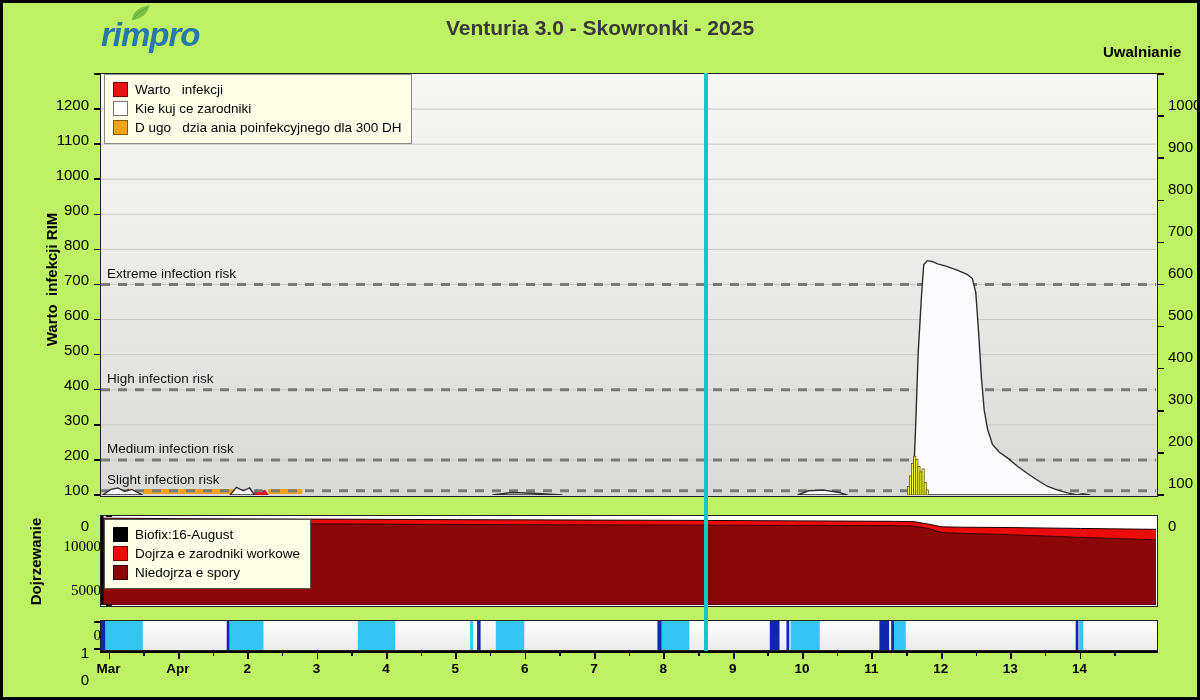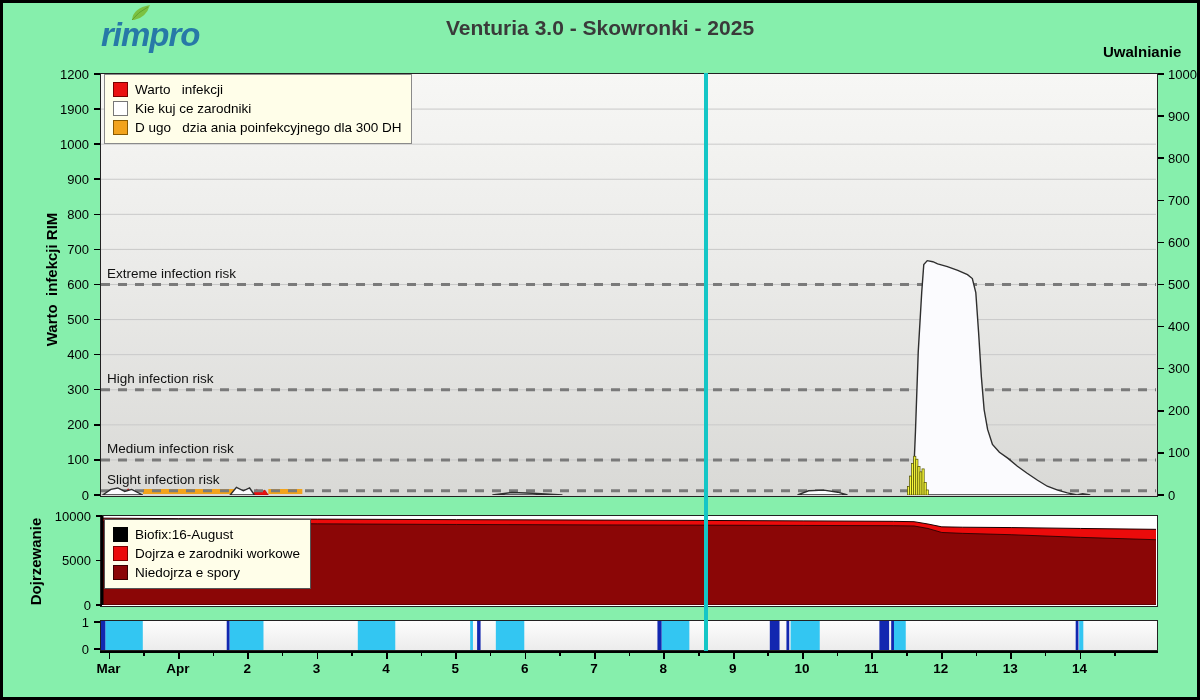--- a/index.html
+++ b/index.html
@@ -1,36 +1,36 @@
 <!DOCTYPE html>
 <html><head>
 <meta charset="utf-8">
 <style>
   html,body{margin:0;padding:0;background:#fff;}
-  .frame{position:relative;width:1200px;height:700px;background:#86efac;border:3px solid #000;box-sizing:border-box;overflow:hidden;font-family:"Liberation Sans","DejaVu Sans",sans-serif;color:#000;}
+  .frame{position:relative;width:1200px;height:700px;background:#bef264;border:3px solid #000;box-sizing:border-box;overflow:hidden;font-family:"Liberation Sans","DejaVu Sans",sans-serif;color:#000;}
   .abs{position:absolute;}
   
   .logo{left:98px;top:12px;width:120px;height:44px;}
   .logo-text{font-size:33px;font-weight:bold;font-style:italic;color:#2779a7;letter-spacing:-1px;line-height:40px;}
   .logo-leaf{position:absolute;left:27px;top:-11px;}
   .page-title{left:0;top:13px;width:100%;text-align:center;font-size:21px;font-weight:bold;color:#3a3a3a;}
   .right-axis-title{left:1100px;top:40px;width:120px;font-size:15px;font-weight:bold;white-space:pre;}
   
   .main-plot{left:97px;top:70px;width:1058px;height:424px;border:1.5px solid #222;box-sizing:border-box;background:linear-gradient(180deg,#f7f7f5 0%,#ebebe9 45%,#d9d9d6 100%);}
   .lower-plot{left:97px;top:512px;width:1058px;height:92px;border:1.5px solid #222;box-sizing:border-box;background:#ffffff;}
   .strip-plot{left:97px;top:617px;width:1058px;height:31px;border:1px solid #222;box-sizing:border-box;background:linear-gradient(180deg,#fdfdfd,#ececec);}
   svg{position:absolute;left:0;top:0;}
   
   .legend{position:absolute;background:#fffee9;border:1.5px solid #8a8a8a;padding:5px 10px 6px 8px;z-index:5;}
   .legend-item{display:flex;align-items:center;height:19px;}
   .swatch{width:13px;height:13px;margin-right:7px;border:1px solid #333;flex:0 0 13px;}
   .legend-label{font-size:13.5px;white-space:pre;}
   .annotation{position:absolute;z-index:4;font-size:13.5px;line-height:17px;white-space:pre;}
   
-  .ylab{position:absolute;font-size:13px;}
+  .ylab{position:absolute;font-size:15px;margin-top:29px;}
   .tickmark{position:absolute;background:#000;}
   .rot-label{font-weight:bold;font-size:15px;white-space:pre;transform:rotate(-90deg);transform-origin:center;}
   .xlab{position:absolute;font-size:13.5px;font-weight:bold;transform:translateX(-50%);}
   .forecast{left:701px;top:70px;width:4px;height:578px;background:#14c6c6;z-index:6;}
 </style>
 </head>
 <body>
 
 <div class="frame">
 
@@ -173,21 +173,21 @@
       <div class="ylab" style="left: 0px; top: 204px; width: 86px; text-align: right;">600</div>
       <div class="tickmark" style="left: 91px; top: 210.7px; width: 6px; height: 1.5px;"></div>
       <div class="ylab" style="left: 0px; top: 168.917px; width: 86px; text-align: right;">700</div>
       <div class="tickmark" style="left: 91px; top: 175.617px; width: 6px; height: 1.5px;"></div>
       <div class="ylab" style="left: 0px; top: 133.833px; width: 86px; text-align: right;">800</div>
       <div class="tickmark" style="left: 91px; top: 140.533px; width: 6px; height: 1.5px;"></div>
       <div class="ylab" style="left: 0px; top: 98.75px; width: 86px; text-align: right;">900</div>
       <div class="tickmark" style="left: 91px; top: 105.45px; width: 6px; height: 1.5px;"></div>
       <div class="ylab" style="left: 0px; top: 63.6667px; width: 86px; text-align: right;">1000</div>
       <div class="tickmark" style="left: 91px; top: 70.3667px; width: 6px; height: 1.5px;"></div>
-      <div class="ylab" style="left: 0px; top: 28.5833px; width: 86px; text-align: right;">1900</div>
+      <div class="ylab" style="left: 0px; top: 28.5833px; width: 86px; text-align: right;">1100</div>
       <div class="tickmark" style="left: 91px; top: 35.2833px; width: 6px; height: 1.5px;"></div>
       <div class="ylab" style="left: 0px; top: -6.5px; width: 86px; text-align: right;">1200</div>
       <div class="tickmark" style="left: 91px; top: 0.2px; width: 6px; height: 1.5px;"></div>
     </div>
   <div class="abs" id="y-right" style="left:1155px;top:70px;width:45px;height:424px;">
       <div class="tickmark" style="left: 0px; top: 421.2px; width: 6px; height: 1.5px;"></div>
       <div class="ylab" style="left: 10px; top: 414.5px;">0</div>
       <div class="tickmark" style="left: 0px; top: 379.1px; width: 6px; height: 1.5px;"></div>
       <div class="ylab" style="left: 10px; top: 372.4px;">100</div>
       <div class="tickmark" style="left: 0px; top: 337px; width: 6px; height: 1.5px;"></div>
@@ -202,21 +202,21 @@
       <div class="ylab" style="left: 10px; top: 161.9px;">600</div>
       <div class="tickmark" style="left: 0px; top: 126.5px; width: 6px; height: 1.5px;"></div>
       <div class="ylab" style="left: 10px; top: 119.8px;">700</div>
       <div class="tickmark" style="left: 0px; top: 84.4px; width: 6px; height: 1.5px;"></div>
       <div class="ylab" style="left: 10px; top: 77.7px;">800</div>
       <div class="tickmark" style="left: 0px; top: 42.3px; width: 6px; height: 1.5px;"></div>
       <div class="ylab" style="left: 10px; top: 35.6px;">900</div>
       <div class="tickmark" style="left: 0px; top: 0.2px; width: 6px; height: 1.5px;"></div>
       <div class="ylab" style="left: 10px; top: -6.5px;">1000</div>
     </div>
-  <div class="abs" id="y-lower" style="left:2px;top:512px;width:97px;height:92px;">
+  <div class="abs" id="y-lower" style="left:12px;top:512px;width:97px;height:92px;font-family:Liberation Serif, serif;">
       <div class="ylab" style="left: 0px; top: -6.5px; width: 86px; text-align: right;">10000</div>
       <div class="tickmark" style="left: 91px; top: 0.2px; width: 6px; height: 1.5px;"></div>
       <div class="ylab" style="left: 0px; top: 38px; width: 86px; text-align: right;">5000</div>
       <div class="tickmark" style="left: 91px; top: 44.7px; width: 6px; height: 1.5px;"></div>
       <div class="ylab" style="left: 0px; top: 82.5px; width: 86px; text-align: right;">0</div>
       <div class="tickmark" style="left: 91px; top: 89.2px; width: 6px; height: 1.5px;"></div>
     </div>
   <div class="abs" id="y-strip" style="left:0;top:617px;width:97px;height:31px;">
       <div class="ylab" style="left: 0px; top: -5px; width: 86px; text-align: right;">1</div>
       <div class="tickmark" style="left: 91px; top: 1px; width: 6px; height: 1.5px;"></div>

